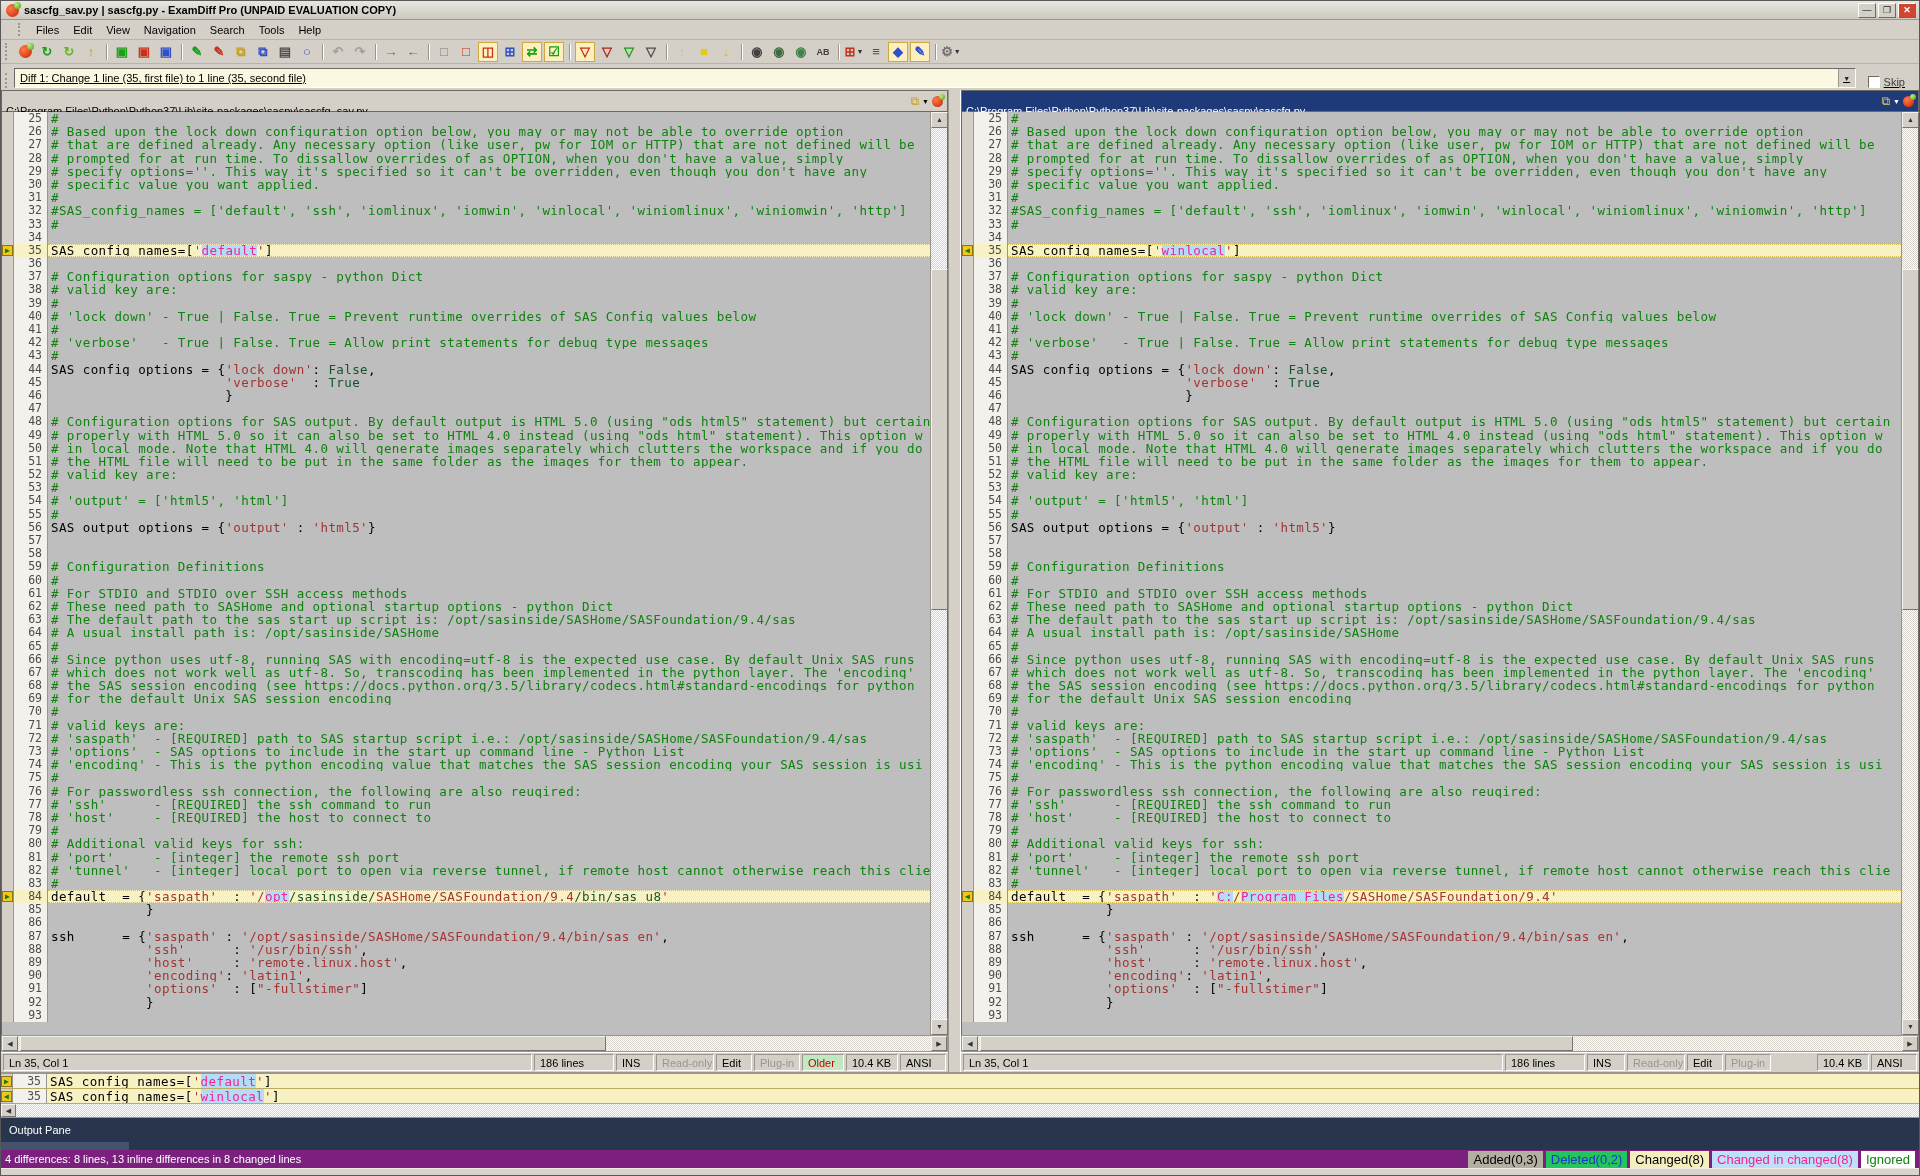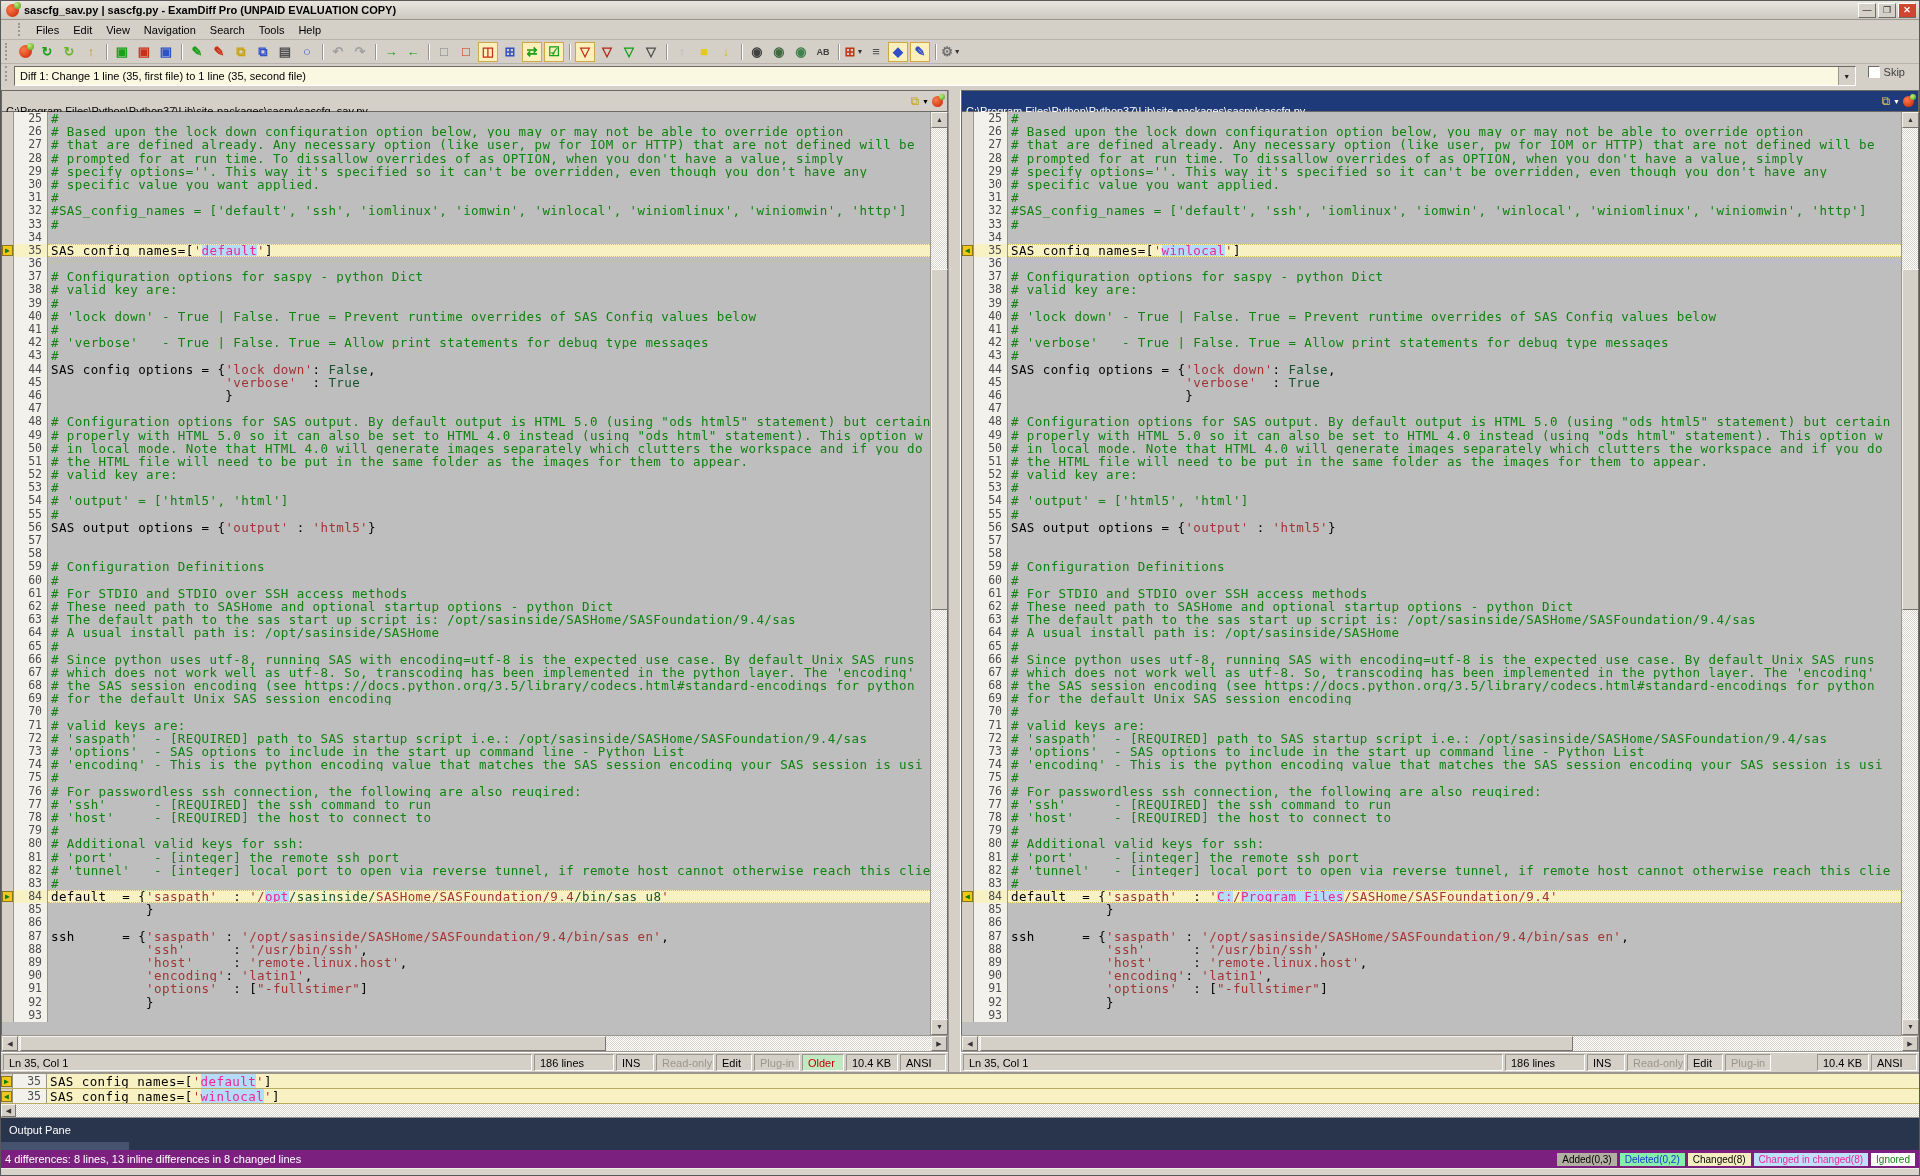--- a/index.html
+++ b/index.html
@@ -20,21 +20,21 @@
   .menubar { height:20px; display:flex; align-items:center; gap:2px; padding-left:15px; border-bottom:1px solid #b8b4ac; flex:0 0 auto; }
   .grip { width:5px; height:70%; border-left:2px dotted #9a968e; margin:0 4px 0 2px; }
   .menu-item { padding:2px 7px; }
   .toolbar { height:24px; display:flex; align-items:center; padding-left:2px; border-bottom:1px solid #b8b4ac; flex:0 0 auto; }
   .ti { width:20px; height:20px; display:flex; align-items:center; justify-content:center; font-size:13px; font-weight:bold; margin:0 1px; border:1px solid transparent; }
   .ti.hl { background:#fdf0bd; border:1px solid #cfa846; }
   .ti .caret { font-size:7px; color:#333; margin-left:1px; }
   .tsep { width:1px; height:16px; background:#9a968e; margin:0 4px; box-shadow:1px 0 0 #fff; }
 
   
-  .diffbar { height:26px; display:flex; align-items:flex-start; padding:2px 4px 2px 2px; flex:0 0 auto; }
+  .diffbar { height:26px; display:flex; align-items:flex-end; padding:2px 4px 2px 2px; flex:0 0 auto;text-decoration:underline; }
   .diff-combo { flex:1 1 auto; height:20px; display:flex; align-items:stretch; border:1px solid; border-color:#6c6a64 #fff #fff #6c6a64; background:#fbf8e2; }
   .diff-combo-text { flex:1; padding:3px 5px; font-size:11px; }
   .combo-btn { width:17px; background:#d4d0c8; border-left:1px solid #9a968e; display:flex; align-items:center; justify-content:center; font-size:7px; color:#222; }
   .skip-wrap { display:flex; align-items:center; gap:4px; margin:0 10px 0 12px; color:#3c3c3c; }
   .checkbox { width:12px; height:12px; background:#fff; border:1px solid; border-color:#6c6a64 #fff #fff #6c6a64; }
 
   
   .panes { flex:1 1 auto; display:flex; min-height:0; }
   .pane { display:flex; flex-direction:column; min-width:0; }
   .pane.left { width:947px; flex:0 0 auto; }
@@ -89,21 +89,21 @@
   .mini-hscroll .sb-btn { height:13px; width:15px; line-height:11px; }
   .mini-hscroll .left { left:0; top:0; }
 
   
   .output-header { height:24px; background:#29344d; color:#fff; display:flex; align-items:center; padding:0 8px; flex:0 0 auto; }
   .output-tabstrip { height:8px; background:#29344d; flex:0 0 auto; position:relative; }
   .output-tab { position:absolute; left:0; top:0; width:128px; height:8px; background:#45536f; }
   .purplebar { height:18px; background:#7c2080; color:#fff; display:flex; align-items:center; padding:0 4px; flex:0 0 auto; }
   .purple-text { flex:1; }
   .badges { display:flex; gap:3px; align-items:center; }
-  .badge { padding:1px 5px; font-size:10px; white-space:nowrap; }
+  .badge { padding:1px 5px; font-size:13px; white-space:nowrap; }
   .bottom-strip { height:7px; background:#d8d4cc; flex:0 0 auto; border-top:1px solid #efece6; }
 </style>
 </head>
 <body>
 
 <div class="window">
 
   <div class="titlebar">
     <span class="app-icon"></span>
     <span class="title-text">sascfg_sav.py | sascfg.py - ExamDiff Pro (UNPAID EVALUATION COPY)</span>
@@ -494,21 +494,21 @@
     <span>Output Pane</span>
   </div>
   <div class="output-tabstrip">
     <span class="output-tab"></span>
   </div>
 
   <div class="purplebar">
     <span class="purple-text">4 differences: 8 lines, 13 inline differences in 8 changed lines</span>
     <span class="badges" id="badges">
         <span class="badge" style="background: rgb(179, 175, 162); color: rgb(0, 0, 0);">Added(0,3)</span>
-        <span class="badge" style="background: #86efac; color: rgb(34, 54, 200);">Deleted(0,2)</span>
+        <span class="badge" style="background: #22c55e; color: rgb(34, 54, 200);">Deleted(0,2)</span>
         <span class="badge" style="background: rgb(245, 239, 192); color: rgb(0, 0, 0);">Changed(8)</span>
         <span class="badge" style="background: rgb(191, 224, 250); color: rgb(238, 37, 150);">Changed in changed(8)</span>
         <span class="badge" style="background: rgb(255, 255, 255); color: rgb(15, 130, 15);">Ignored</span>
       </span>
   </div>
 
   <div class="bottom-strip"></div>
 
 </div>
 

